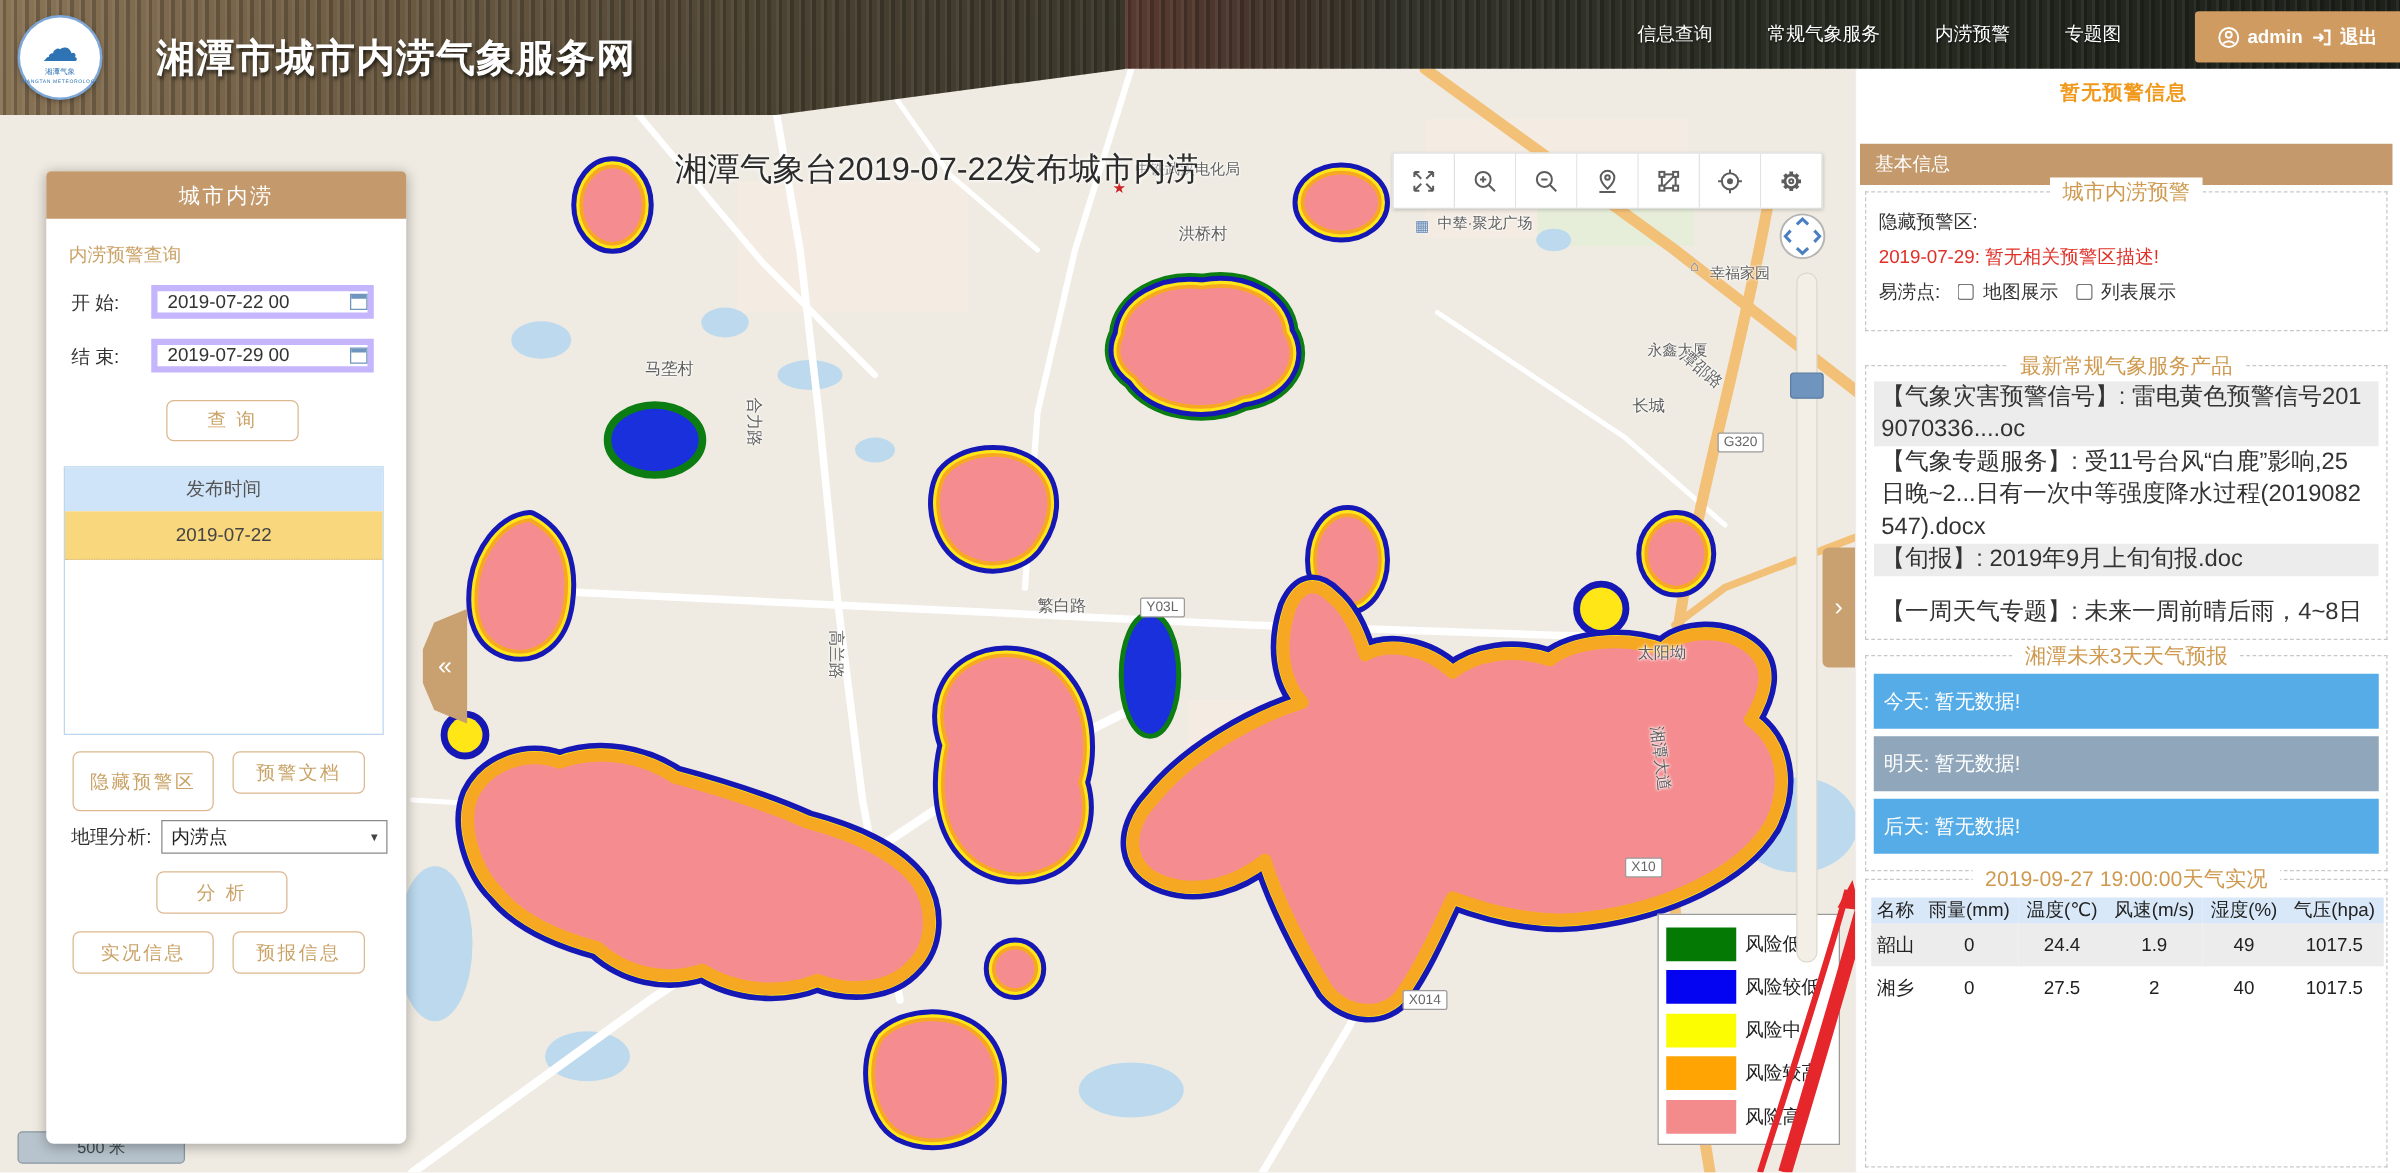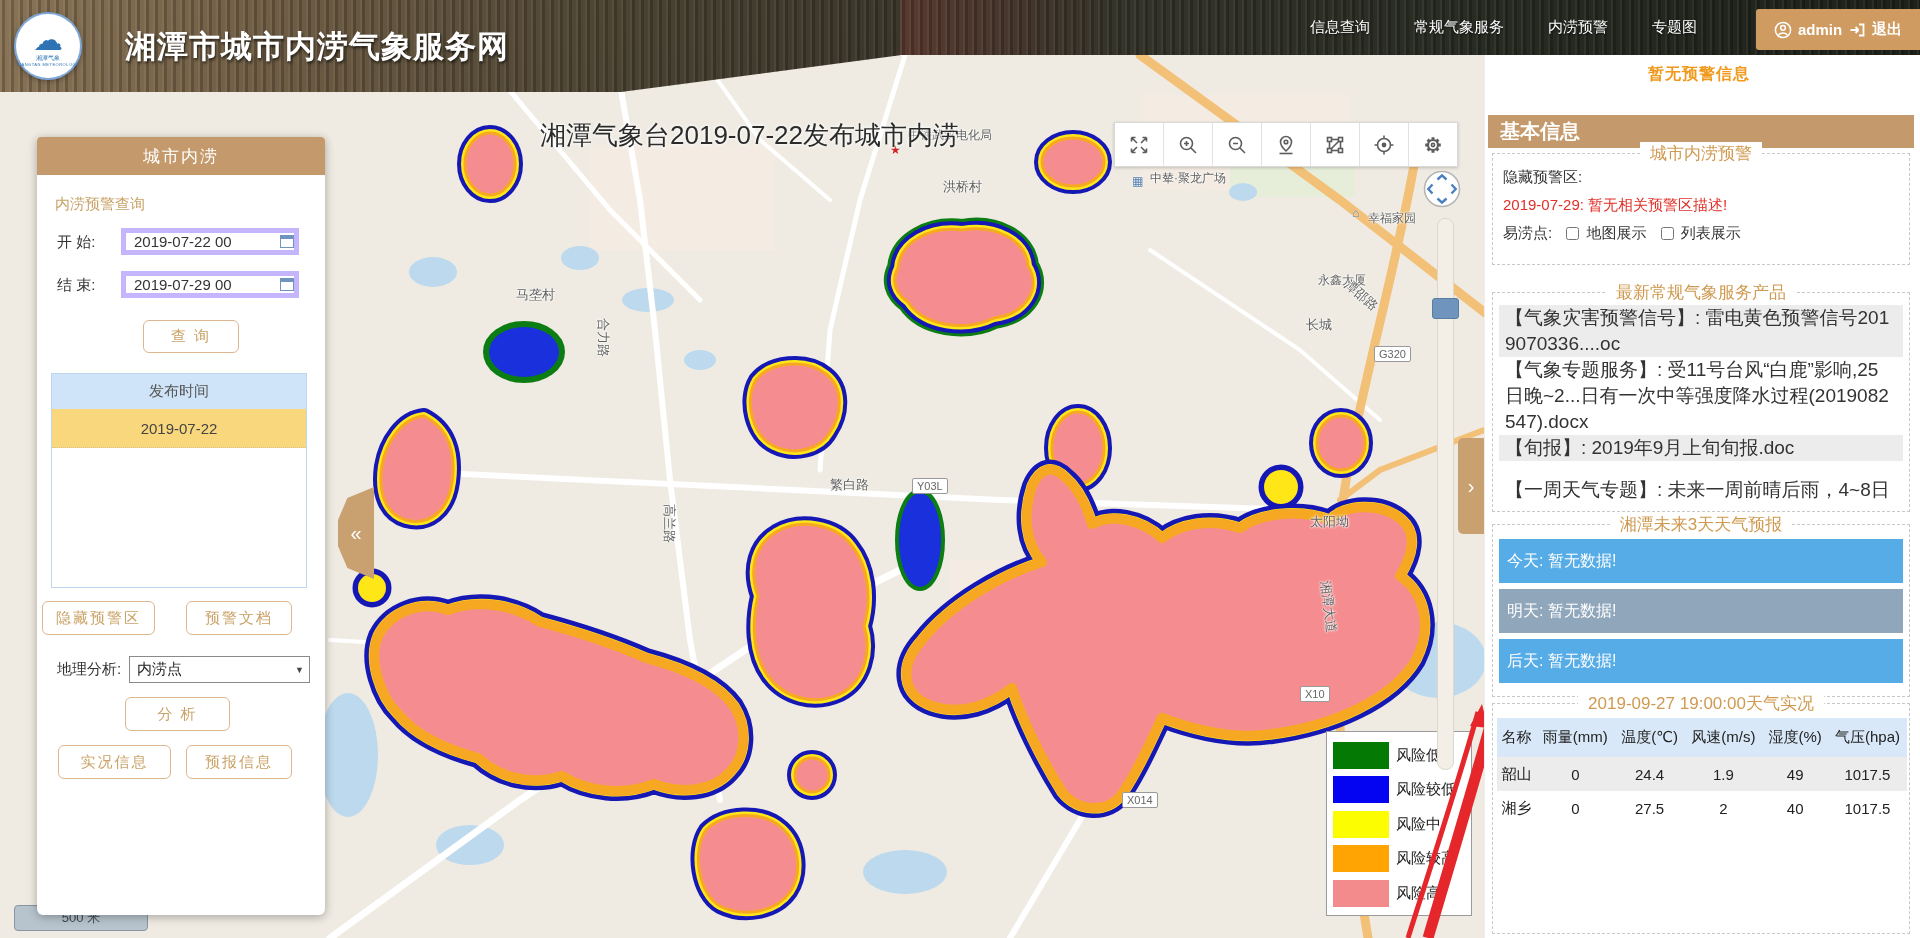--- a/index.html
+++ b/index.html
@@ -103,35 +103,35 @@
   .lp-table{left:14px;top:236px;width:256px;height:215px;border:1px solid #bcd6f0;box-sizing:border-box;}
   .lp-th{height:35px;background:#cfe4f8;color:#555;font-size:15px;display:flex;align-items:center;justify-content:center;}
   .lp-tr{height:38px;background:#f9d77d;border-bottom:1px dotted #d9c08a;color:#444;font-size:15px;
     display:flex;align-items:center;justify-content:center;cursor:pointer;}
   .sel{left:92px;top:-4px;width:181px;height:27px;border:1px solid #8a8a8a;background:#fff;position:absolute;
     font-size:15px;color:#222;display:flex;align-items:center;padding-left:7px;box-sizing:border-box;cursor:pointer;}
   .sel .arr{position:absolute;right:5px;font-size:9px;color:#444;}
 
   
   .rpanel{left:1484px;top:55px;width:436px;height:883px;z-index:10;background:#fff;border-left:1px solid #eee;}
-  .rp-h{left:1488px;top:115px;width:426px;height:33px;z-index:11;background:#c49a6c;color:#fff;font-size:20px;
-    display:flex;align-items:center;padding-left:12px;box-sizing:border-box;font-weight:bold;}
+  .rp-h{left:1488px;top:115px;width:426px;height:33px;z-index:11;background:#c49a6c;color:#fff;font-size:15px;
+    display:flex;align-items:center;padding-left:12px;box-sizing:border-box;}
   .fieldset{position:absolute;border:1px dashed #c8c8c8;background:#fff;box-sizing:border-box;z-index:11;}
   .fs-legend{position:absolute;top:-12px;left:50%;transform:translateX(-50%);background:#fff;padding:0 10px;
     color:#cf9a50;font-size:17px;white-space:nowrap;}
   .fs-line{position:absolute;left:10px;font-size:15px;color:#333;white-space:nowrap;}
   .red{color:#e03028;}
   .cbx{vertical-align:-2px;margin:0 3px 0 10px;}
   .prod{font-size:19px;line-height:26px;color:#333;padding:0 6px;word-break:break-all;cursor:pointer;}
   .prod.g{background:#ececec;}
   .prod-wrap{position:absolute;left:6px;right:6px;top:12px;bottom:6px;overflow:hidden;}
   .gap{height:16px;}
   .fbar{position:absolute;left:6px;right:6px;height:44px;color:#fff;font-size:16px;display:flex;align-items:center;padding-left:8px;}
   table.wx{position:absolute;left:4px;top:14px;width:410px;border-collapse:collapse;font-size:15px;color:#222;}
-  table.wx th{background:#d9e8f8;font-weight:normal;height:39px;padding:0 2px;white-space:nowrap;}
+  table.wx th{background:#d9e8f8;font-weight:normal;height:21px;padding:0 2px;white-space:nowrap;}
   table.wx td{text-align:center;height:32px;}
   tr.g td{background:#ececec;}
 </style>
 </head>
 <body>
 
 <div class="stage">
 
   <div class="abs map-bg"></div>
 
@@ -403,28 +403,28 @@
       <input value="2019-07-22 00" style="">
       <span class="cal"></span>
     </div>
 
     <span class="abs lp-lab" style="left:20px;top:139px">结  束:</span>
     <div class="abs date-wrap" style="top:134px">
       <input value="2019-07-29 00" style="">
       <span class="cal"></span>
     </div>
 
-    <div class="btn" style="left:106px;top:183px;width:96px;height:33px">查 询</div>
+    <div class="btn" style="left:96px;top:183px;width:106px;height:33px">查 询</div>
 
     <div class="abs lp-table">
       <div class="lp-th">发布时间</div>
       <div class="lp-tr">2019-07-22</div>
     </div>
 
-    <div class="btn" style="left:5px;top:464px;width:113px;height:34px">隐藏预警区</div>
+    <div class="btn" style="left:21px;top:464px;width:113px;height:48px">隐藏预警区</div>
     <div class="btn" style="left:149px;top:464px;width:106px;height:34px">预警文档</div>
 
     <span class="abs lp-lab" style="left:20px;top:523px">地理分析:</span>
     <div class="abs" style="left:0;top:523px;width:288px">
       <div class="sel">
         <span>内涝点</span>
         <span class="arr">▼</span>
       </div>
     </div>
 

